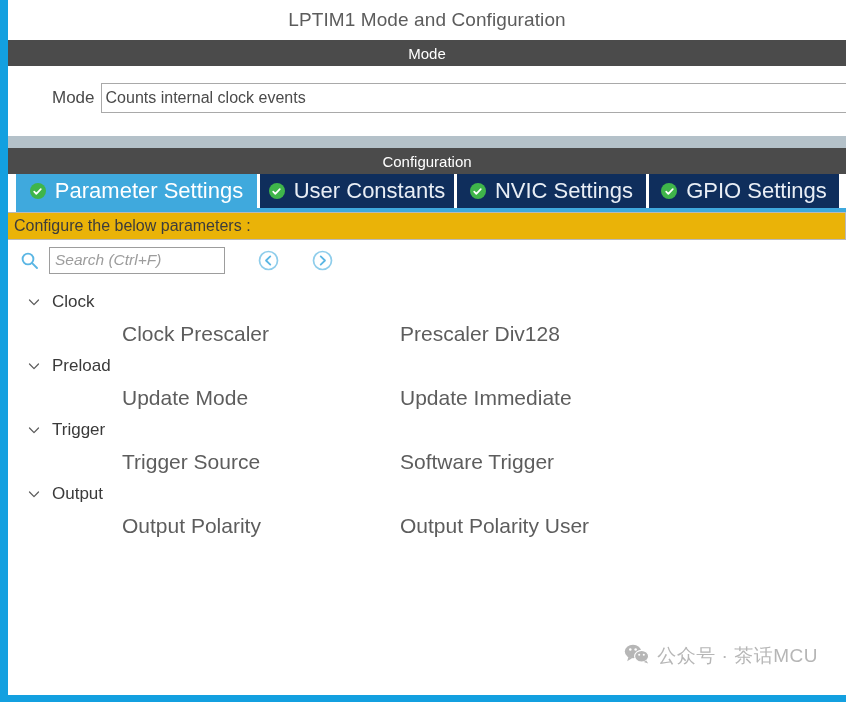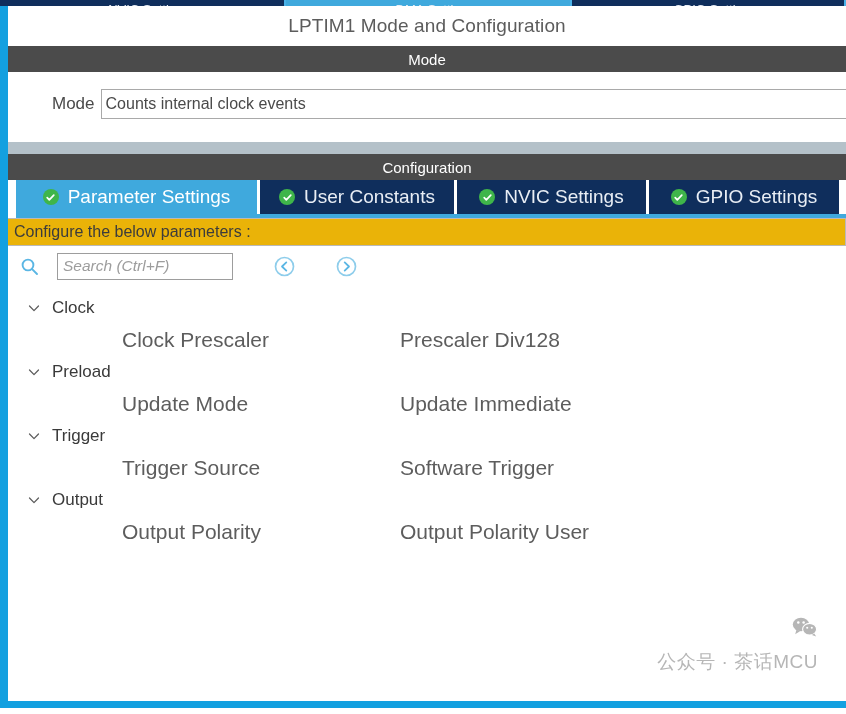--- a/index.html
+++ b/index.html
@@ -52,21 +52,21 @@
     position: absolute;
     left: 0; top: 12px;
     width: 846px; height: 6px;
     background: #13a0e0;
     z-index: 0;
   }
 
   
   .panel {
     position: absolute;
-    left: 0; top: 6px;
+    left: 0; top: 0;
     width: 846px;
     height: 702px;
     box-sizing: border-box;
     border-left: 8px solid #13a0e0;
     border-bottom: 7px solid #13a0e0;
     background: #ffffff;
     z-index: 2;
   }
   .panel-inner {
     position: relative;
@@ -160,21 +160,21 @@
   }
   .tab {
     display: flex;
     align-items: center;
     justify-content: center;
     gap: 9px;
     height: 34px;
     box-sizing: border-box;
     background: #0f2e5c;
     color: #e9eef5;
-    font-size: 19px;
+    font-size: 22px;
     border-right: 3px solid #ffffff;
     padding: 0 14px;
     white-space: nowrap;
     cursor: pointer;
   }
   .tab.active {
     background: #3fa9dd;
     color: #ffffff;
   }
   .tab:last-child { border-right: none; }
@@ -207,21 +207,21 @@
     color: #3c3c3c;
     background: #eab308;
   }
 
   
   .search-row {
     display: flex;
     align-items: center;
     height: 40px;
     padding-left: 12px;
-    gap: 12px;
+    gap: 4px;
     background: #ffffff;
   }
   .search-icon { margin-right: 6px; display: flex; align-items: center; }
   .search-input {
     width: 176px;
     height: 27px;
     box-sizing: border-box;
     border: 1px solid #9d9d9d;
     font-size: 15.5px;
     font-style: italic;
@@ -268,26 +268,25 @@
   }
   .tree-item .pname { width: 380px; padding-left: 114px; box-sizing: border-box; }
   .tree-item .pval { flex: 1; margin-left: 12px; }
 
   
   .watermark {
     position: absolute;
     right: 28px;
     bottom: 26px;
     display: flex;
-    align-items: flex-end;
+    align-items: flex-start;
     gap: 7px;
     color: #b6b6b6;
     font-size: 19px;
     letter-spacing: 0.5px;
-    flex-direction: column;
   }
 </style>
 </head>
 <body>
 
 <div class="bg-tabstrip">
   <div class="bg-tab" style="width:286px">
     <span class="dot"></span>
     <span class="lbl">NVIC Settings</span>
   </div>

